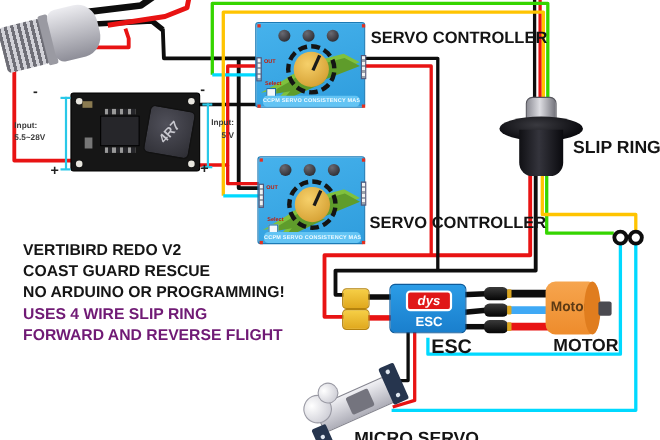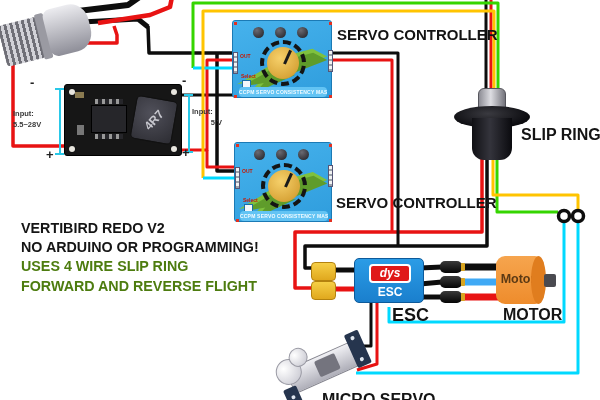--- a/index.html
+++ b/index.html
@@ -5,21 +5,21 @@
   html,body{margin:0;padding:0;background:#ffffff;}
   *{box-sizing:border-box;}
   #stage{position:relative;width:600px;height:400px;background:#fff;overflow:hidden;
          font-family:"Liberation Sans",sans-serif;}
   .abs{position:absolute;}
   svg.wires{position:absolute;left:0;top:0;z-index:1;}
   .comp{position:absolute;z-index:2;}
   .lbl{position:absolute;z-index:4;color:#141414;font-weight:600;white-space:nowrap;}
   
   .note-line{font-size:14.3px;font-weight:600;line-height:19.2px;white-space:nowrap;color:#151515;}
-  .note-line.magenta{color:#4d7c0f;}
+  .note-line.magenta{color:#701a75;}
   
   .scboard{background:linear-gradient(160deg,#46b2ec,#2f9ddd);border:1px solid #1b7ab5;border-radius:3px;}
   .knob-sm{position:absolute;width:11px;height:11px;border-radius:50%;
            background:radial-gradient(circle at 35% 30%,#6a6a72,#1d1d22);}
   .knob-big-outer{position:absolute;width:46px;height:46px;border-radius:50%;border:4px dashed #141414;}
   .knob-big-inner{position:absolute;left:3px;top:3px;width:32px;height:32px;border-radius:50%;
                   background:radial-gradient(circle at 40% 35%,#f6d06a,#d9a63a 70%,#b8862a);}
   .knob-pointer{position:absolute;left:16px;top:2px;width:3px;height:15px;background:#1a1a1a;
                 transform:rotate(24deg);transform-origin:50% 100%;}
   .lightning{position:absolute;background:#7fc13e;
@@ -154,21 +154,21 @@
   <div class="polarity" style="left:46px;top:148px;">+</div>
   <div class="polarity" style="left:182px;top:74px;">-</div>
   <div class="polarity" style="left:182px;top:146px;">+</div>
 
   <div class="io-label" style="left:13px;top:108px;">
     <div>Input:</div>
     <div>5.5~28V</div>
   </div>
   <div class="io-label" style="left:192px;top:106px;width:30px;">
     <div>Input:</div>
-    <div style="text-align:right;">5 V</div>
+    <div style="text-align:center;">5 V</div>
   </div>
 
   <div class="comp scboard" style="left:232px;top:20px;width:100px;height:78px;">
     <div class="cornermark" style="left:1px;top:1px;"></div>
     <div class="cornermark" style="left:96px;top:1px;"></div>
     <div class="cornermark" style="left:1px;top:74px;"></div>
     <div class="cornermark" style="left:96px;top:74px;"></div>
     <div class="lightning" style="left:4px;top:24px;width:92px;height:48px;"></div>
     <div class="lightning dark" style="left:8px;top:28px;width:88px;height:46px;"></div>
     <div class="knob-sm" style="left:20px;top:6px;"></div>
@@ -248,18 +248,19 @@
     </div>
     <div class="ms-brk" style="left:78px;top:12px;width:15px;height:36px;">
       <div class="ms-hole" style="left:5px;top:4px;"></div>
       <div class="ms-hole" style="left:5px;top:27px;"></div>
     </div>
   </div>
   <div class="lbl" style="left:322px;top:391px;font-size:16px;z-index:5;">MICRO SERVO</div>
 
   <div class="comp" style="left:21px;top:219px;z-index:4;">
     <div class="note-line">VERTIBIRD REDO V2</div>
+    <div class="note-line">COAST GUARD RESCUE</div>
     <div class="note-line">NO ARDUINO OR PROGRAMMING!</div>
     <div class="note-line magenta">USES 4 WIRE SLIP RING</div>
     <div class="note-line magenta">FORWARD AND REVERSE FLIGHT</div>
   </div>
 
 </div>
 
 </body></html>

